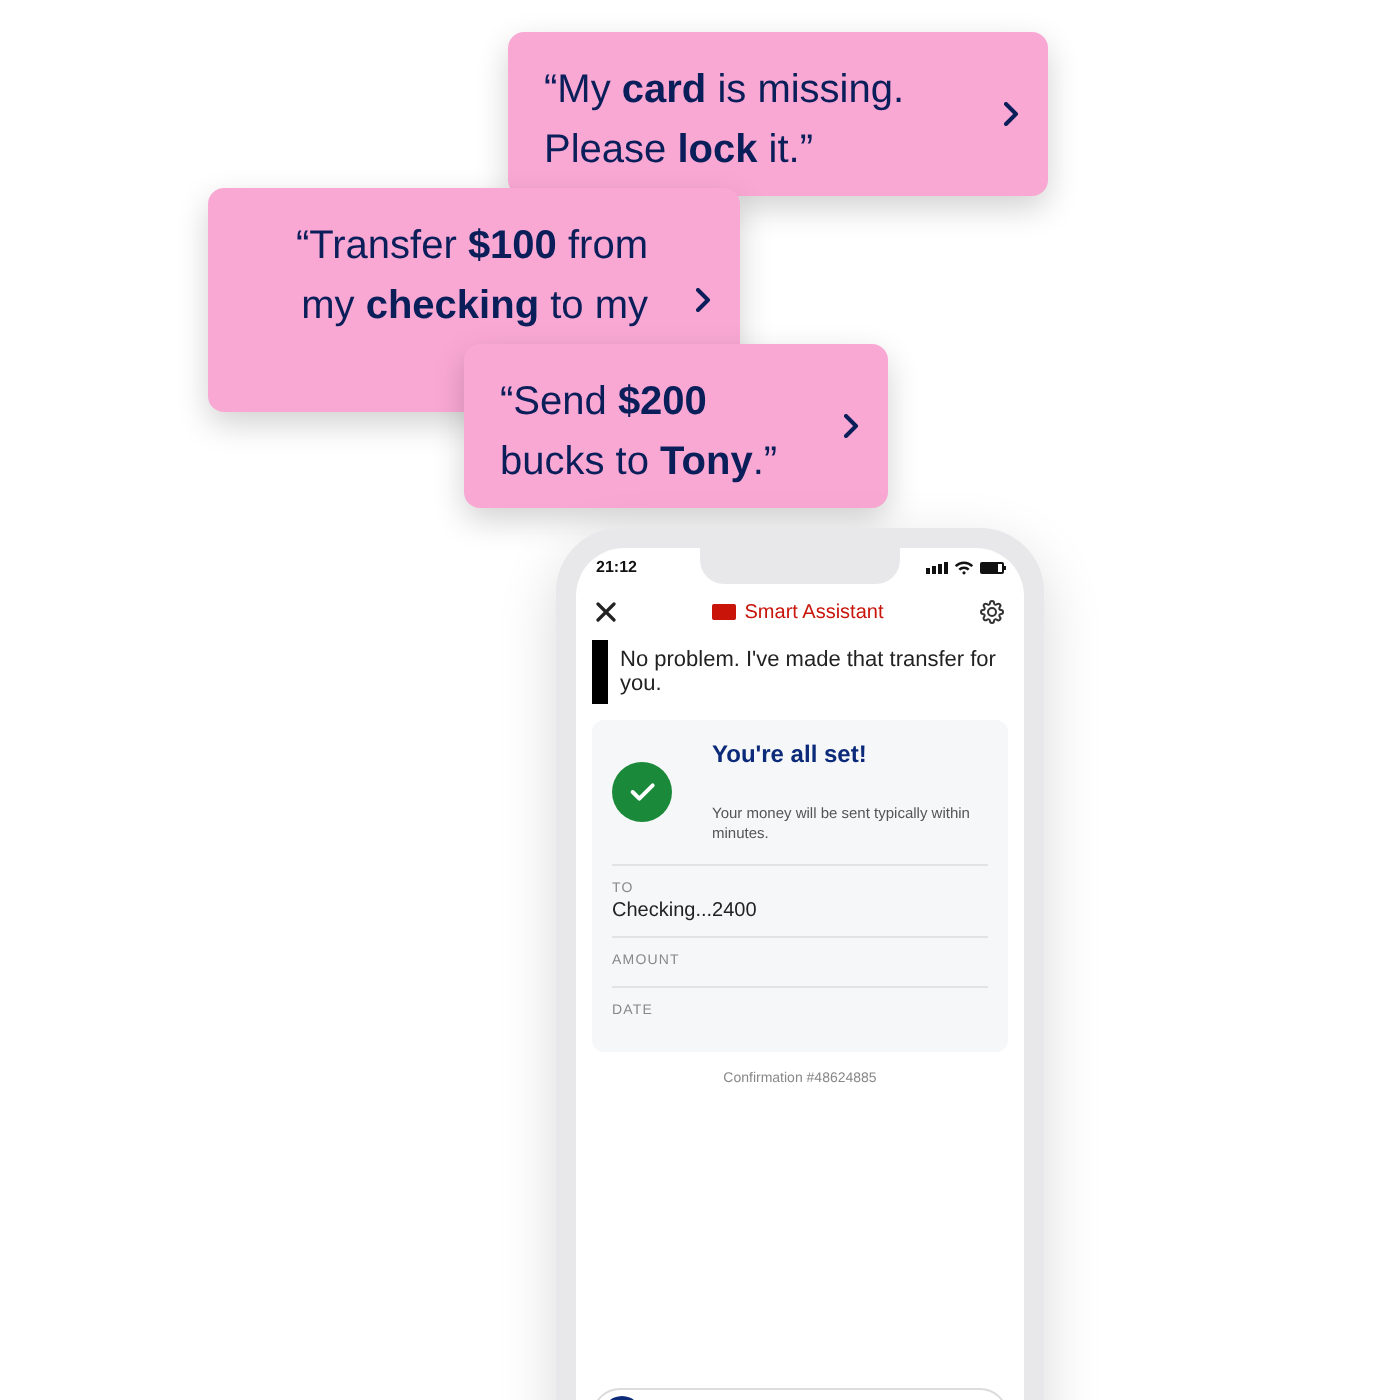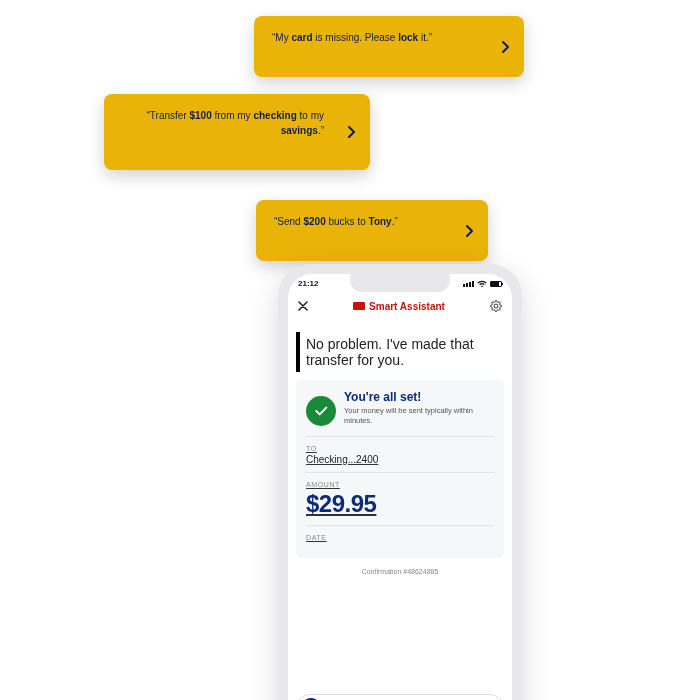--- a/index.html
+++ b/index.html
@@ -8,40 +8,40 @@
     height: 700px;
     background: #ffffff;
     font-family: -apple-system, BlinkMacSystemFont, "Segoe UI", Arial, sans-serif;
     position: relative;
     overflow: hidden;
   }
 
   
   .bubble {
     position: absolute;
-    background: #eab308;
+    background: #f9a8d4;
     border-radius: 8px;
     box-shadow: 0 6px 16px rgba(0,0,0,0.18);
-    padding: 14px 46px 32px 18px;
+    padding: 14px 46px 8px 18px;
     color: #0a1e5a;
-    font-size: 10px;
+    font-size: 20px;
     line-height: 1.5;
   }
   .bubble .quote { }
   .bubble strong { font-weight: 700; }
   .bubble .chev {
     position: absolute;
     right: 14px;
     top: 50%;
     transform: translateY(-50%);
     color: #0a1e5a;
   }
   .bubble-1 { left: 254px; top: 16px; width: 270px; }
   .bubble-2 { left: 104px; top: 94px; width: 266px; text-align: right; }
-  .bubble-3 { left: 232px; top: 200px; width: 232px; margin-left: 24px; }
+  .bubble-3 { left: 232px; top: 172px; width: 212px; }
 
   
   .phone {
     position: absolute;
     left: 278px;
     top: 264px;
     width: 244px;
     height: 480px;
     background: #e8e8ea;
     border-radius: 32px;
@@ -95,79 +95,78 @@
 
   .app-header {
     display: flex;
     align-items: center;
     justify-content: space-between;
     padding: 6px 10px 6px 10px;
     font-size: 10px;
   }
   .app-title {
     color: #c9140a;
-    font-weight: 700;
+    font-weight: 400;
     display:flex;
     align-items:center;
     gap:4px;
   }
   .brand-flag{
     width:12px;height:8px;background:#c9140a;border-radius:1px;display:inline-block;
   }
   .close-x, .gear { color:#222; font-size:12px; }
 
   .content {
     flex: 1;
     overflow: hidden;
     padding: 0 8px;
     font-size: 9px;
     color: #333;
   }
   .assistant-msg {
-    border-left: 4px solid #000000;
+    border-left: 8px solid #000000;
     padding: 4px 6px;
-    margin: 14px 0 8px 0;
-    font-size: 14px;
+    margin: 2px 0 8px 0;
+    font-size: 11px;
     color: #222;
   }
 
   .card {
     background: #f6f7f8;
     border-radius: 6px;
     padding: 10px 10px 8px 10px;
   }
   .card-head {
     display: flex;
-    gap: 8px;
-    align-items: flex-end;
+    gap: 20px;
+    align-items: center;
     margin-bottom: 10px;
   }
   .check-circle {
     width: 30px; height: 30px;
     background: #1a8a3a;
     border-radius: 50%;
     display:flex;align-items:center;justify-content:center;
     flex: 0 0 30px;
   }
   .card-head-tx .title {
     color: #0b2a7a;
     font-weight: 800;
     font-size: 12px;
   }
   .card-head-tx .sub {
     color: #555;
     font-size: 7.5px;
     line-height: 1.3;
-    margin-top: 2px;
+    margin-top: 18px;
     max-width: 130px;
   }
   .row {
     border-top: 1px solid #e3e3e3;
     padding: 8px 0 7px 0;
-    text-decoration: underline;
   }
   .row .label {
     font-size: 7px;
     letter-spacing: 0.6px;
     color: #888;
     text-transform: uppercase;
     margin-bottom: 2px;
   }
   .row .val {
     font-size: 10px;
@@ -296,21 +295,20 @@
             <div class="sub">Your money will be sent typically within minutes.</div>
           </div>
         </div>
 
         <div class="row">
           <div class="label">TO</div>
           <div class="val">Checking...2400</div>
         </div>
         <div class="row">
           <div class="label">AMOUNT</div>
-          <div class="amount">$29.95</div>
         </div>
         <div class="row">
           <div class="label">DATE</div>
         </div>
       </div>
 
       <div class="confirm">Confirmation #48624885</div>
     </div>
 
     <div class="input-bar">

